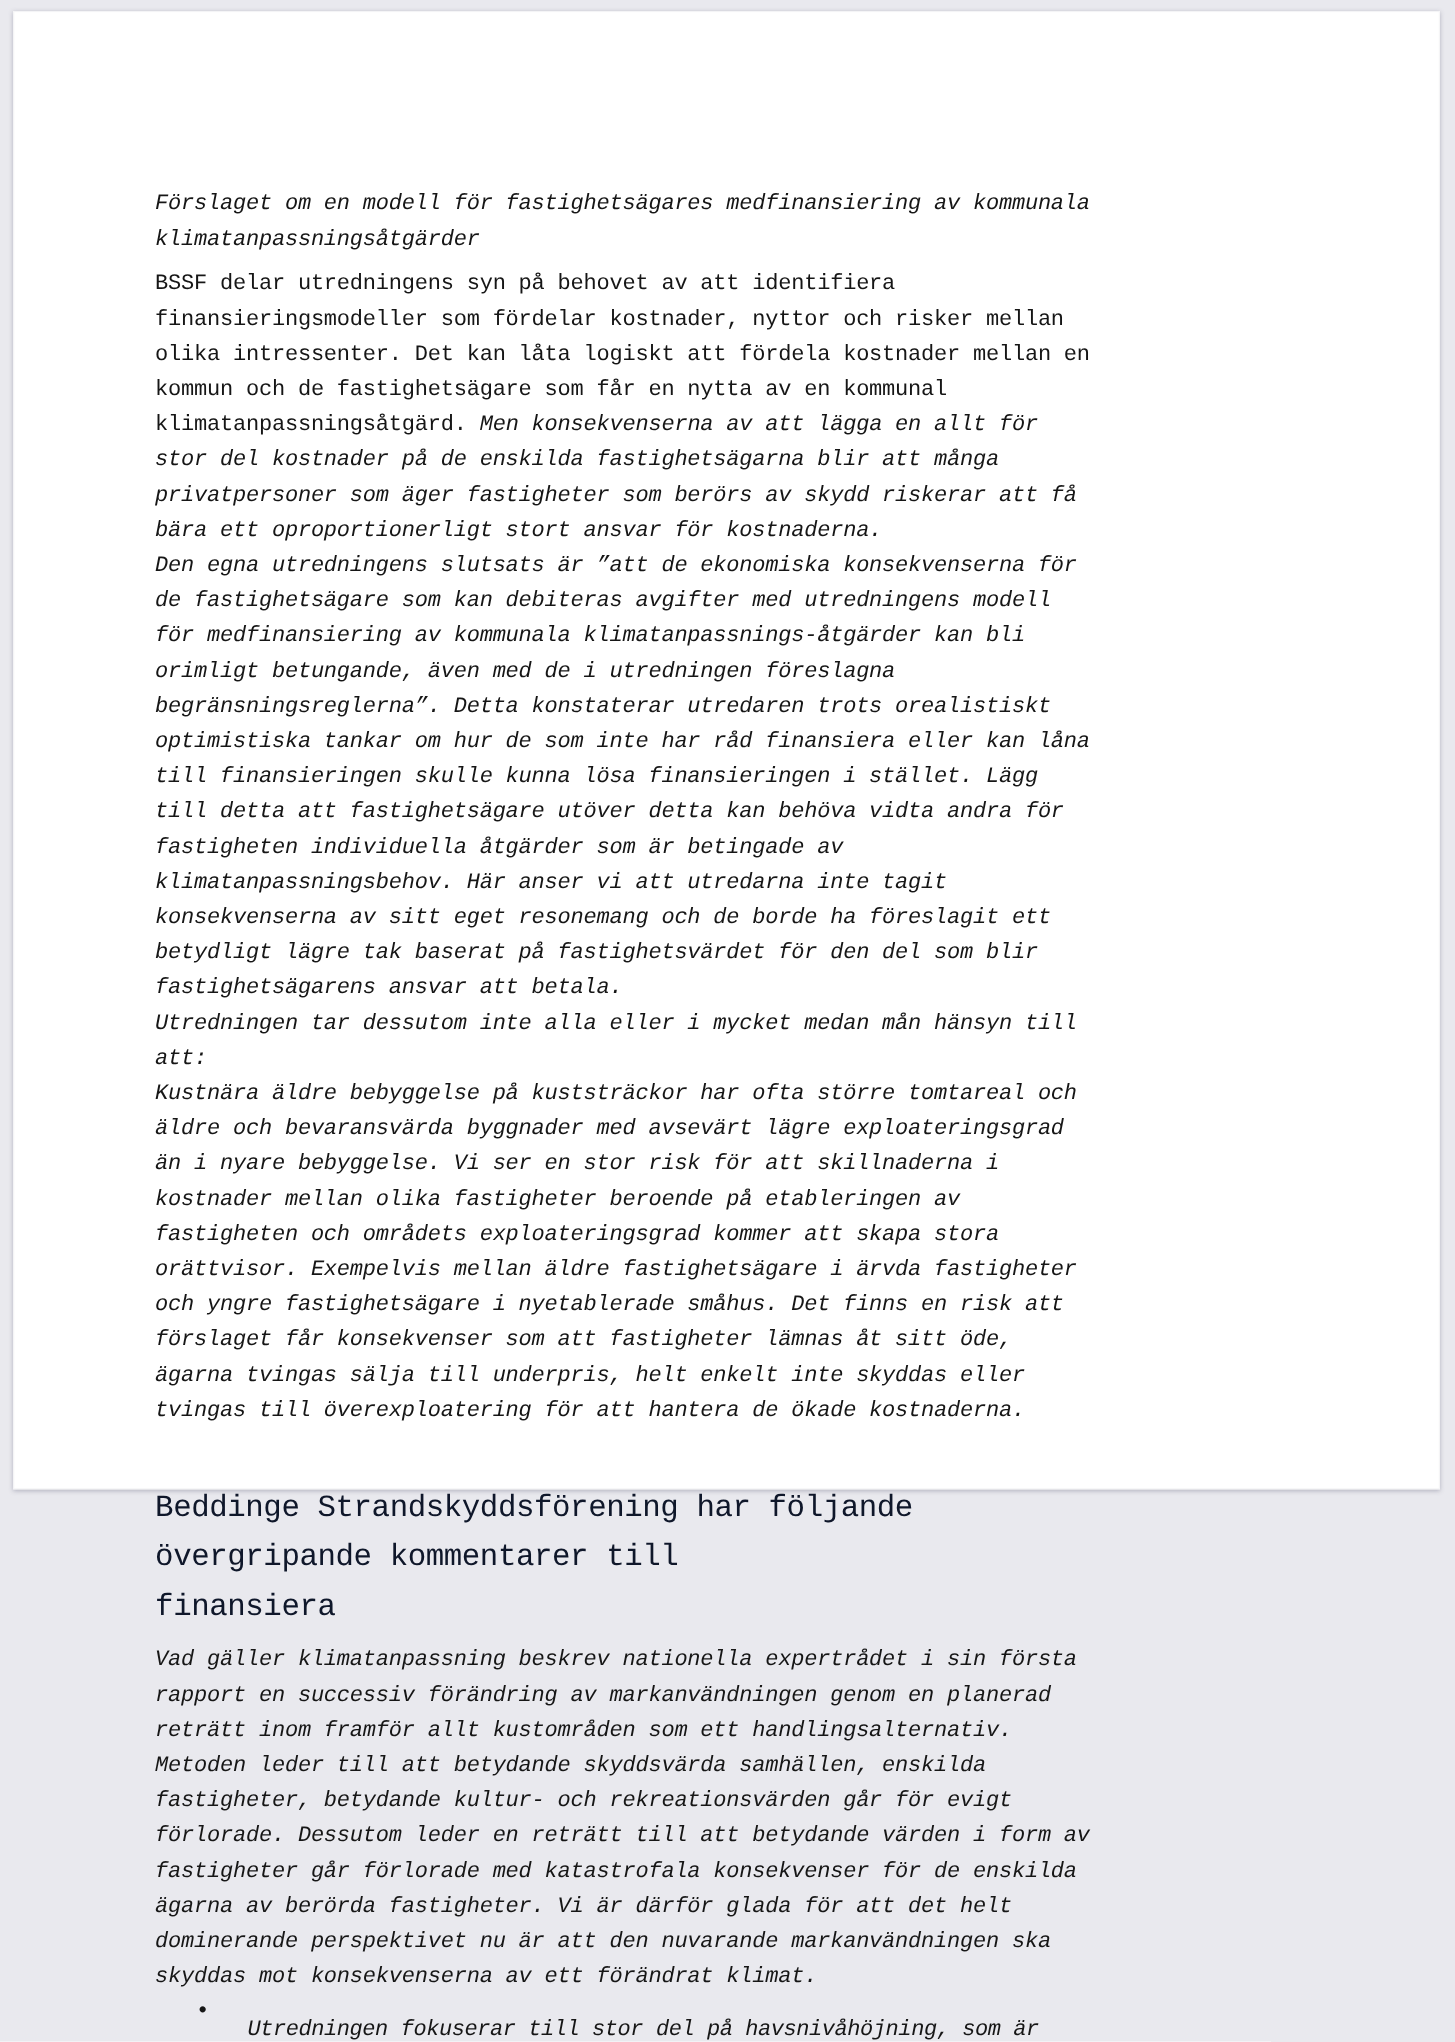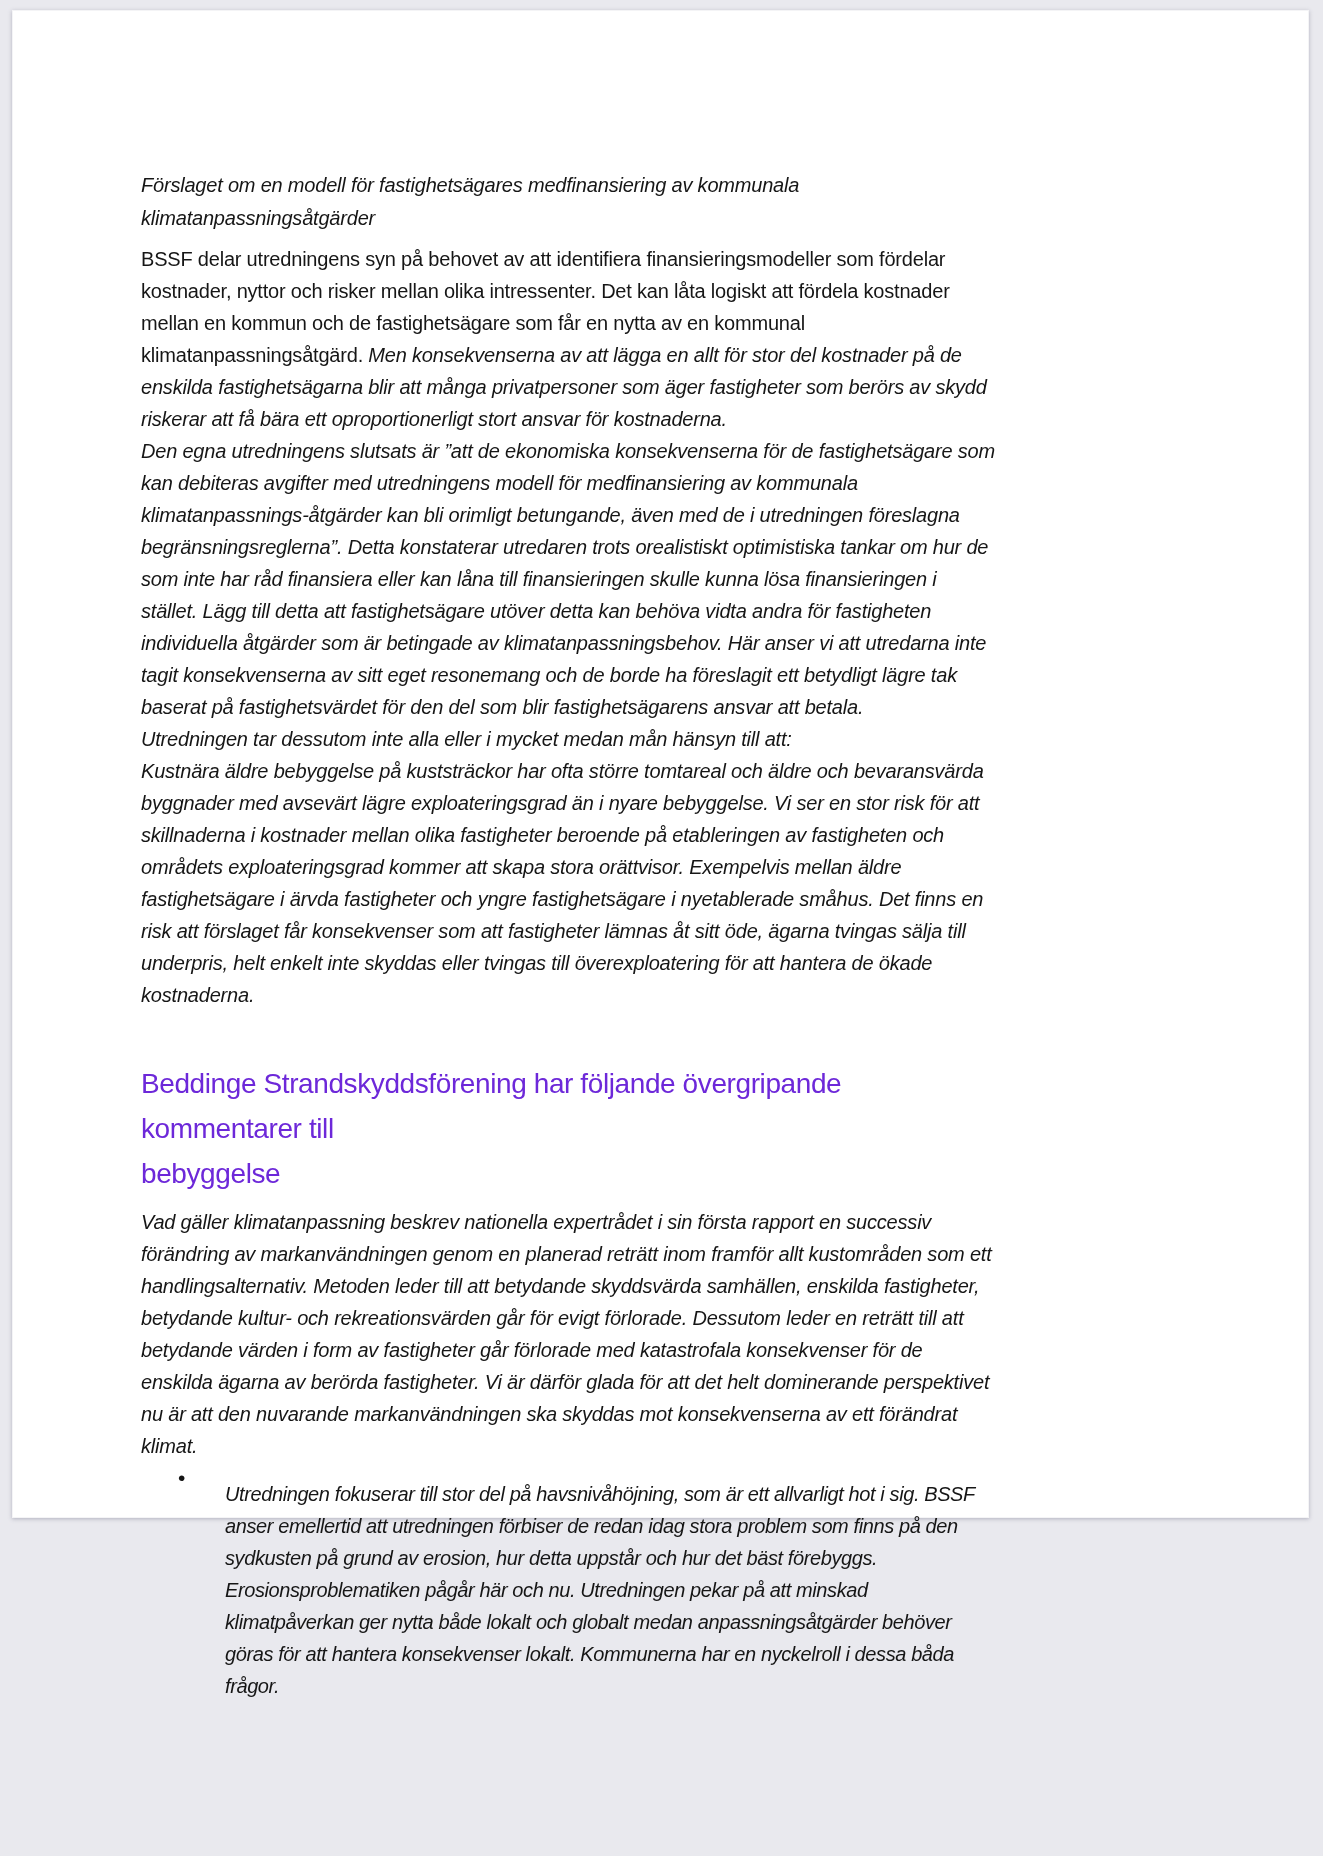--- a/index.html
+++ b/index.html
@@ -9,25 +9,26 @@
     background: #e9e9ee;
     position: relative;
     overflow: hidden;
     font-family: "Liberation Sans", "DejaVu Sans", sans-serif;
   }
   .sheet {
     position: absolute;
     left: 12px;
     top: 10px;
     width: 1297px;
-    height: 1508px;
+    height: 1344px;
     background: #ffffff;
     border: 1px solid #f4f4f6;
     box-shadow: 0 1px 4px rgba(110,110,135,0.45);
     box-sizing: border-box;
+    font-family: Liberation Mono, monospace;
   }
   .content {
     position: absolute;
     left: 128px;
     top: 158px;
     width: 854px;
     color: #161616;
     font-size: 20px;
     line-height: 32px;
     letter-spacing: -0.2px;
@@ -38,21 +39,21 @@
     font-style: italic;
     line-height: 33px;
   }
   p.para { margin: 0; }
   .section-heading {
     margin: 50px 0 10px 0;
     font-weight: 400;
     font-size: 28px;
     line-height: 45px;
     letter-spacing: -0.4px;
-    color: #6d28d9;
+    color: #0f172a;
   }
   .section-heading span { display: block; }
   .bullet-row {
     display: flex;
     align-items: flex-start;
     margin: 0;
   }
   .bullet-marker {
     flex: 0 0 31px;
     margin-left: 37px;
@@ -78,21 +79,21 @@
 
     <p class="para italic">Den egna utredningens slutsats är ”att de ekonomiska konsekvenserna för de fastighetsägare som kan debiteras avgifter med utredningens modell för medfinansiering av kommunala klimatanpassnings-åtgärder kan bli orimligt betungande, även med de i utredningen föreslagna begränsningsreglerna”. Detta konstaterar utredaren trots orealistiskt optimistiska tankar om hur de som inte har råd finansiera eller kan låna till finansieringen skulle kunna lösa finansieringen i stället. Lägg till detta att fastighetsägare utöver detta kan behöva vidta andra för fastigheten individuella åtgärder som är betingade av klimatanpassningsbehov. Här anser vi att utredarna inte tagit konsekvenserna av sitt eget resonemang och de borde ha föreslagit ett betydligt lägre tak baserat på fastighetsvärdet för den del som blir fastighetsägarens ansvar att betala.</p>
 
     <p class="para italic">Utredningen tar dessutom inte alla eller i mycket medan mån hänsyn till att:</p>
 
 
     <p class="para italic">Kustnära äldre bebyggelse på kuststräckor har ofta större tomtareal och äldre och bevaransvärda byggnader med avsevärt lägre exploateringsgrad än i nyare bebyggelse. Vi ser en stor risk för att skillnaderna i kostnader mellan olika fastigheter beroende på etableringen av fastigheten och områdets exploateringsgrad kommer att skapa stora orättvisor. Exempelvis mellan äldre fastighetsägare i ärvda fastigheter och yngre fastighetsägare i nyetablerade småhus. Det finns en risk att förslaget får konsekvenser som att fastigheter lämnas åt sitt öde, ägarna tvingas sälja till underpris, helt enkelt inte skyddas eller tvingas till överexploatering för att hantera de ökade kostnaderna.</p>
 
     <h1 class="section-heading">
         <span>Beddinge Strandskyddsförening har följande övergripande kommentarer till</span>
-        <span>bebyggelse</span>
+        <span>finansiera</span>
       </h1>
 
     <p class="para italic">Vad gäller klimatanpassning beskrev nationella expertrådet i sin första rapport en successiv förändring av markanvändningen genom en planerad reträtt inom framför allt kustområden som ett handlingsalternativ. Metoden leder till att betydande skyddsvärda samhällen, enskilda fastigheter, betydande kultur- och rekreationsvärden går för evigt förlorade. Dessutom leder en reträtt till att betydande värden i form av fastigheter går förlorade med katastrofala konsekvenser för de enskilda ägarna av berörda fastigheter. Vi är därför glada för att det helt dominerande perspektivet nu är att den nuvarande markanvändningen ska skyddas mot konsekvenserna av ett förändrat klimat.</p>
 
     <div class="bullet-row">
       <span class="bullet-marker">•</span>
       <p class="bullet-text italic">Utredningen fokuserar till stor del på havsnivåhöjning, som är ett allvarligt hot i sig. BSSF anser emellertid att utredningen förbiser de redan idag stora problem som finns på den sydkusten på grund av erosion, hur detta uppstår och hur det bäst förebyggs. Erosionsproblematiken pågår här och nu. Utredningen pekar på att minskad klimatpåverkan ger nytta både lokalt och globalt medan anpassningsåtgärder behöver göras för att hantera konsekvenser lokalt. Kommunerna har en nyckelroll i dessa båda frågor.</p>
     </div>
 
   </div>

